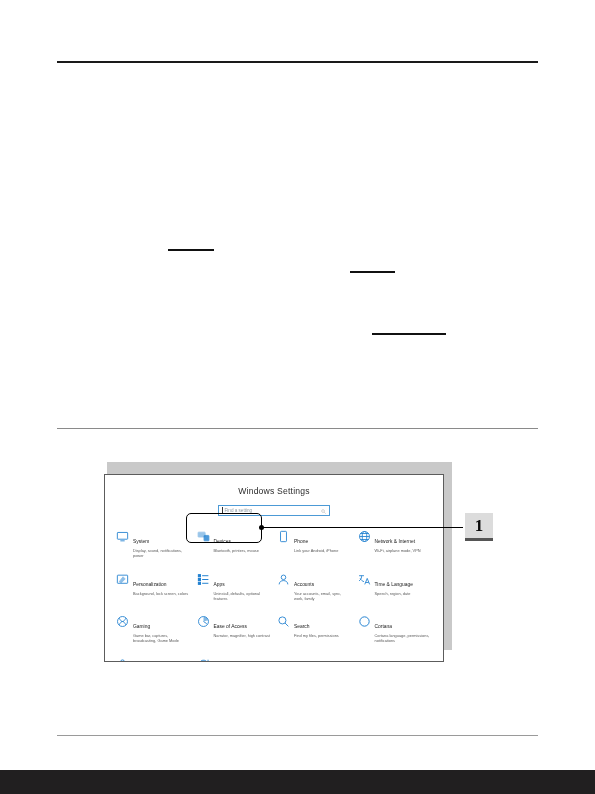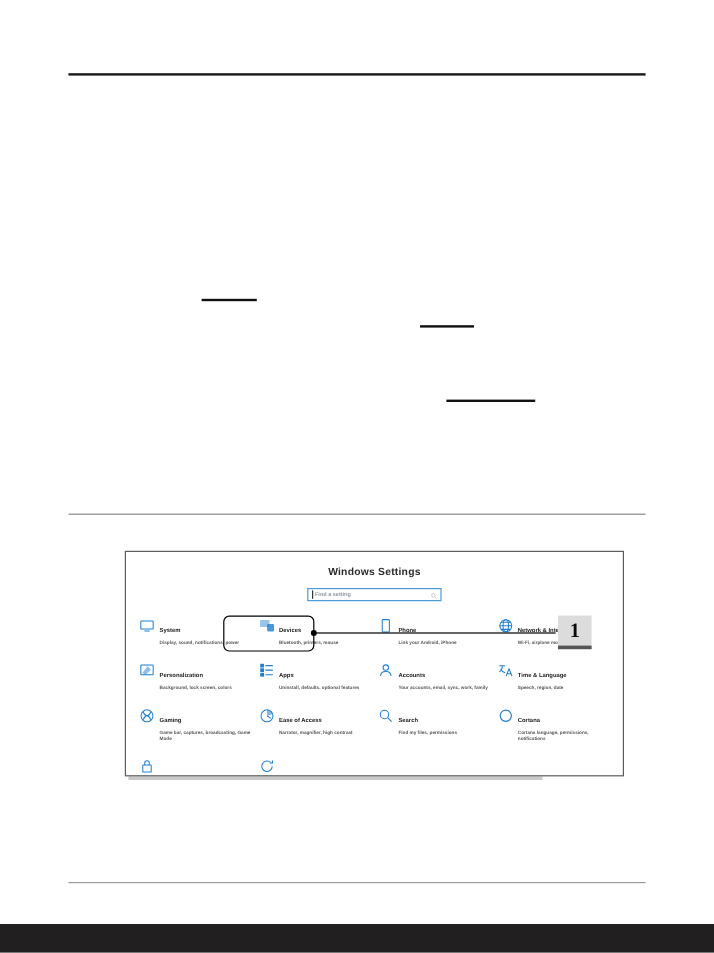--- a/index.html
+++ b/index.html
@@ -62,28 +62,27 @@
     position: absolute;
     left: 107px;
     top: 462px;
     width: 345px;
     height: 188px;
     background: #c9c9c9;
   }
   .settings-window {
     position: absolute;
     left: 104px;
-    top: 459px;
-    width: 416px;
+    top: 474px;
+    width: 340px;
     height: 188px;
     background: #ffffff;
     border: 1px solid #5c5c5c;
     box-sizing: border-box;
     overflow: hidden;
-    font-weight: bold;
   }
 
   .settings-title {
     text-align: center;
     font-size: 8.6px;
     color: #2b2b2b;
     margin-top: 11px;
     letter-spacing: .2px;
   }
 

